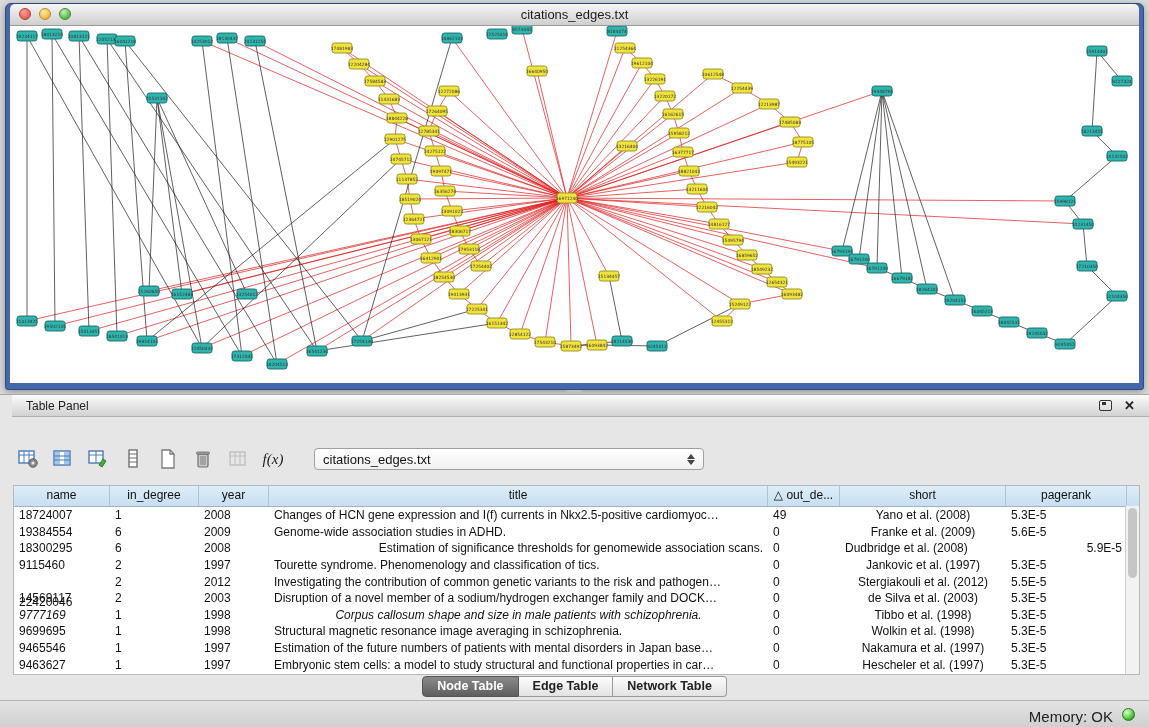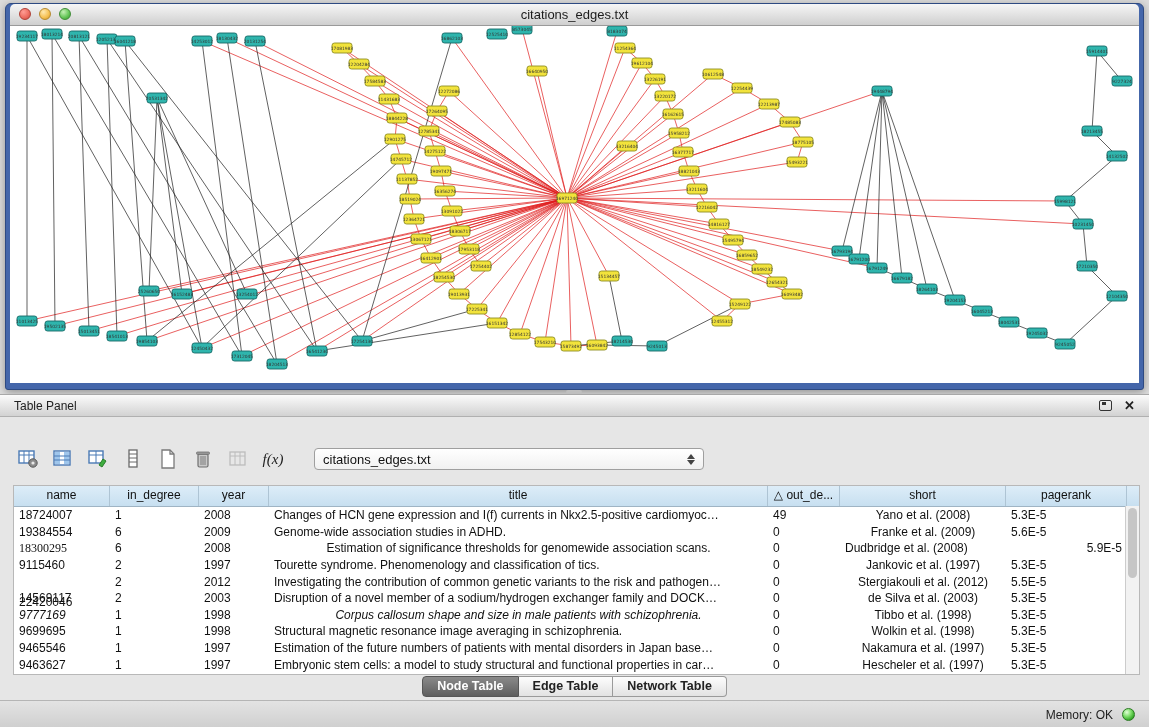--- a/index.html
+++ b/index.html
@@ -15,21 +15,21 @@
   .tl.grn{background:radial-gradient(circle at 35% 30%,#c4f0b4,#61c454 60%,#3d9334);border:1px solid #3f8d36;}
   .wtitle{text-align:center;line-height:21px;font-size:13px;color:#1c1c1c;}
   .canvas{height:357px;background:#ffffff;overflow:hidden;position:relative;}
   .canvas svg{display:block;}
 
   
   .split-handle{position:absolute;left:566px;top:390px;width:16px;height:4px;border-radius:2px;background:#bfbfbf;}
 
   
   .table-panel{position:absolute;left:0;top:394px;width:1149px;height:306px;background:#e6e6e6;border-top:1px solid #a8a8a8;}
-  .panel-header{height:21px;background:linear-gradient(#fbfbfb,#d2d2d2);border-bottom:1px solid #b0b0b0;display:flex;align-items:center;padding:0 14px;font-size:12px;color:#222;}
+  .panel-header{height:21px;background:linear-gradient(#fbfbfb,#d2d2d2);border-bottom:1px solid #b0b0b0;display:flex;align-items:center;padding:0 14px;font-size:12px;color:#222;margin-left:12px;}
   .panel-header .spacer{flex:1;}
   .ph-icons{display:flex;align-items:center;gap:12px;}
   .float-icon{width:11px;height:9px;border:1.6px solid #333;border-radius:2px;position:relative;display:inline-block;}
   .float-icon::after{content:"";position:absolute;left:2px;top:1px;width:4px;height:3px;background:#333;}
   .close-icon{font-size:13px;font-weight:bold;color:#222;line-height:13px;cursor:default;}
 
   .toolbar{position:absolute;left:16px;top:48px;height:32px;display:flex;align-items:center;gap:11px;}
   .tb-icon{width:24px;height:24px;display:flex;align-items:center;justify-content:center;}
   .fx-label{font-family:"Liberation Serif",serif;font-style:italic;font-size:15px;color:#222;}
   .combo{margin-left:18px;width:390px;height:22px;background:linear-gradient(#ffffff,#f1f1f1);border:1px solid #9f9f9f;border-radius:4px;display:flex;align-items:center;padding:0 8px;font-size:13px;color:#111;box-sizing:border-box;}
@@ -49,21 +49,21 @@
   .vthumb{position:absolute;left:1.5px;top:2px;width:9px;height:70px;border-radius:5px;background:#c6c6c6;}
 
   .tabs{position:absolute;left:0;top:281px;width:100%;display:flex;justify-content:center;font-weight:bold;}
   .tab{height:19px;line-height:19px;font-size:12.5px;padding:0 14px;border:1px solid #9a9a9a;border-left-width:0;background:linear-gradient(#fdfdfd,#e2e2e2);color:#222;}
   .tab:first-child{border-left-width:1px;border-radius:4px 0 0 4px;}
   .tab:last-child{border-radius:0 4px 4px 0;}
   .tab.active{background:linear-gradient(#8a8a8a,#5e5e5e);color:#ffffff;border-color:#565656;}
 
   
   .statusbar{position:absolute;left:0;top:700px;width:1149px;height:27px;background:linear-gradient(#e3e3e3,#cfcfcf);border-top:1px solid #b5b5b5;}
-  .mem{position:absolute;right:36px;top:7px;font-size:12px;color:#222;}
+  .mem{position:absolute;right:36px;top:7px;font-size:15px;color:#222;}
   .led{position:absolute;right:14px;top:7px;width:13px;height:13px;border-radius:50%;background:radial-gradient(circle at 35% 30%,#e2ffd8,#7ede6a 40%,#35a829 75%,#1d7a18);border:1px solid #2a7a22;box-sizing:border-box;}
 </style>
 </head>
 <body>
 
 <div class="graph-window">
   <div class="titlebar">
     <div class="traffic">
       <span class="tl red"></span>
       <span class="tl yel"></span>
@@ -789,24 +789,24 @@
         <div class="tr">
           <div class="td" style="width: 96px; text-align: left;">19384554</div>
           <div class="td" style="width: 89px; text-align: left;">6</div>
           <div class="td" style="width: 70px; text-align: left;">2009</div>
           <div class="td" style="width: 499px; text-align: left;">Genome-wide association studies in ADHD.</div>
           <div class="td" style="width: 72px; text-align: left;">0</div>
           <div class="td" style="width: 166px; text-align: center;">Franke et al. (2009)</div>
           <div class="td" style="width: 121px; text-align: left;">5.6E-5</div>
         </div>
         <div class="tr">
-          <div class="td" style="width: 96px; text-align: left; font-family: Liberation Serif, serif;">18300295</div>
+          <div class="td" style="width: 96px; text-align: left;">18300295</div>
           <div class="td" style="width: 89px; text-align: left;">6</div>
           <div class="td" style="width: 70px; text-align: left;">2008</div>
-          <div class="td" style="width: 499px; text-align: center;">Estimation of significance thresholds for genomewide association scans.</div>
+          <div class="td" style="width: 499px; text-align: right;">Estimation of significance thresholds for genomewide association scans.</div>
           <div class="td" style="width: 72px; text-align: left;">0</div>
           <div class="td" style="width: 166px; ">Dudbridge et al. (2008)</div>
           <div class="td" style="width: 121px; text-align: right;">5.9E-5</div>
         </div>
         <div class="tr">
           <div class="td" style="width: 96px; text-align: left;">9115460</div>
           <div class="td" style="width: 89px; text-align: left;">2</div>
           <div class="td" style="width: 70px; text-align: left;">1997</div>
           <div class="td" style="width: 499px; text-align: left;">Tourette syndrome. Phenomenology and classification of tics.</div>
           <div class="td" style="width: 72px; text-align: left;">0</div>

